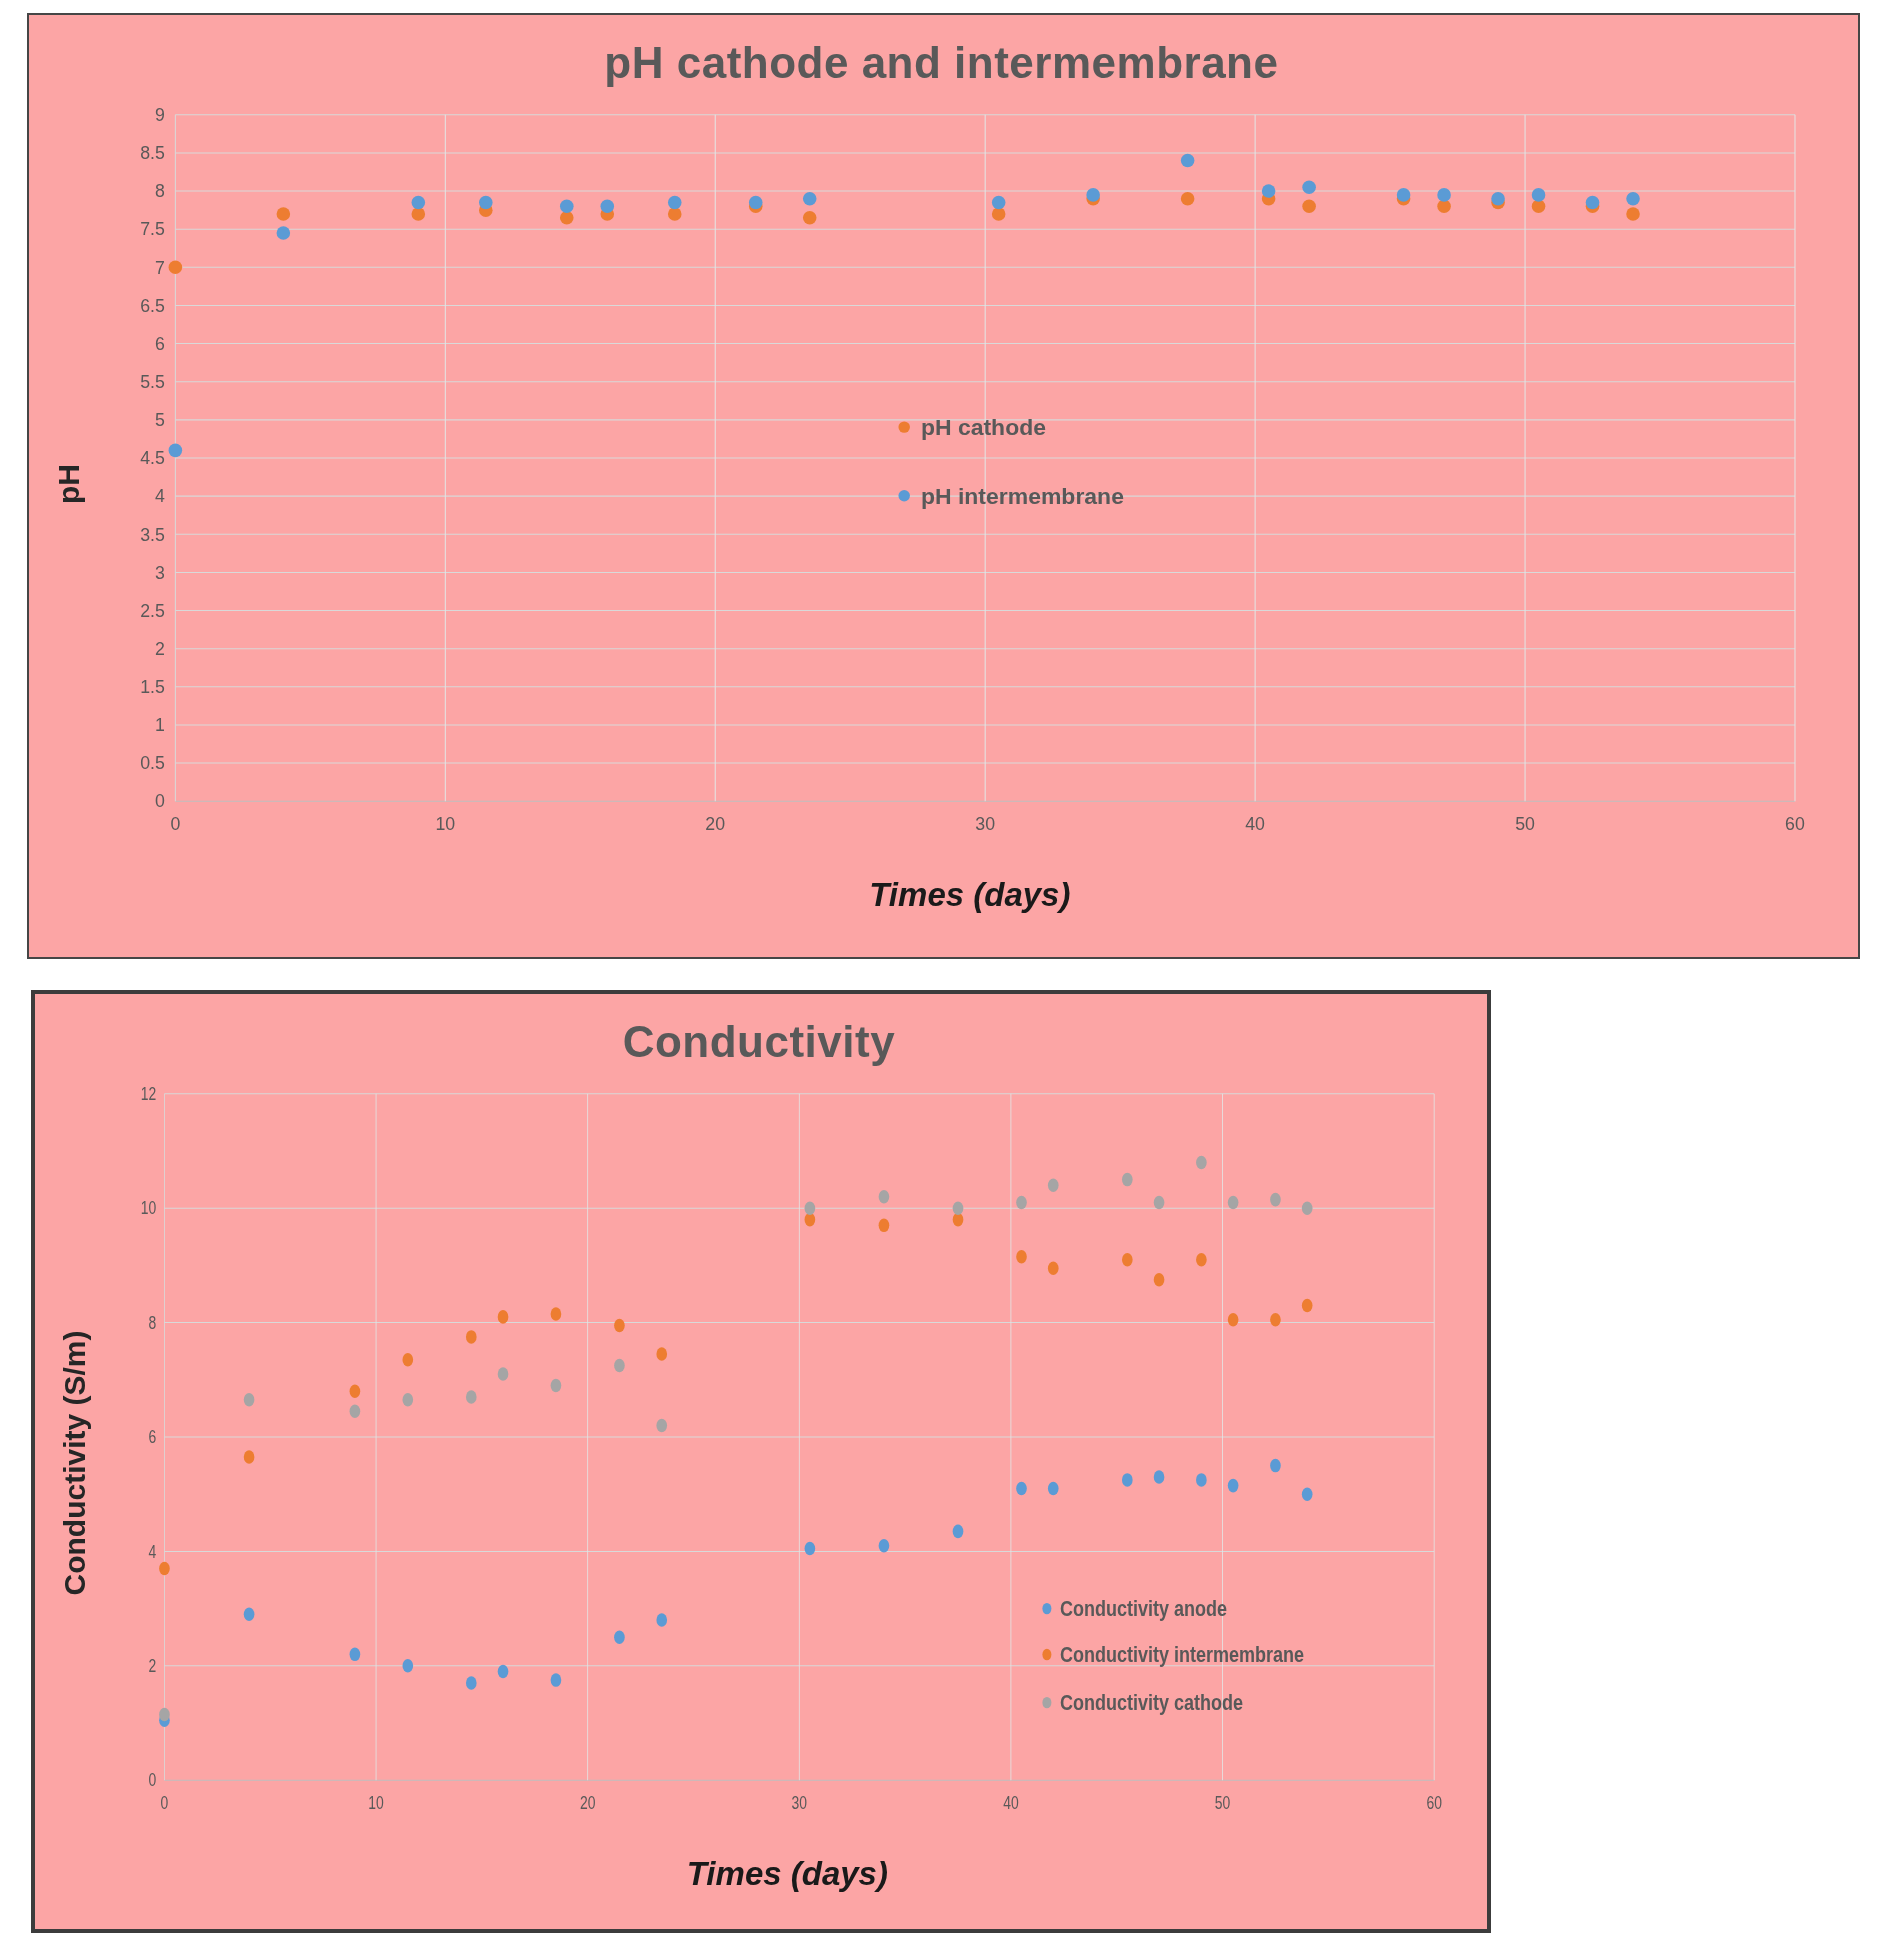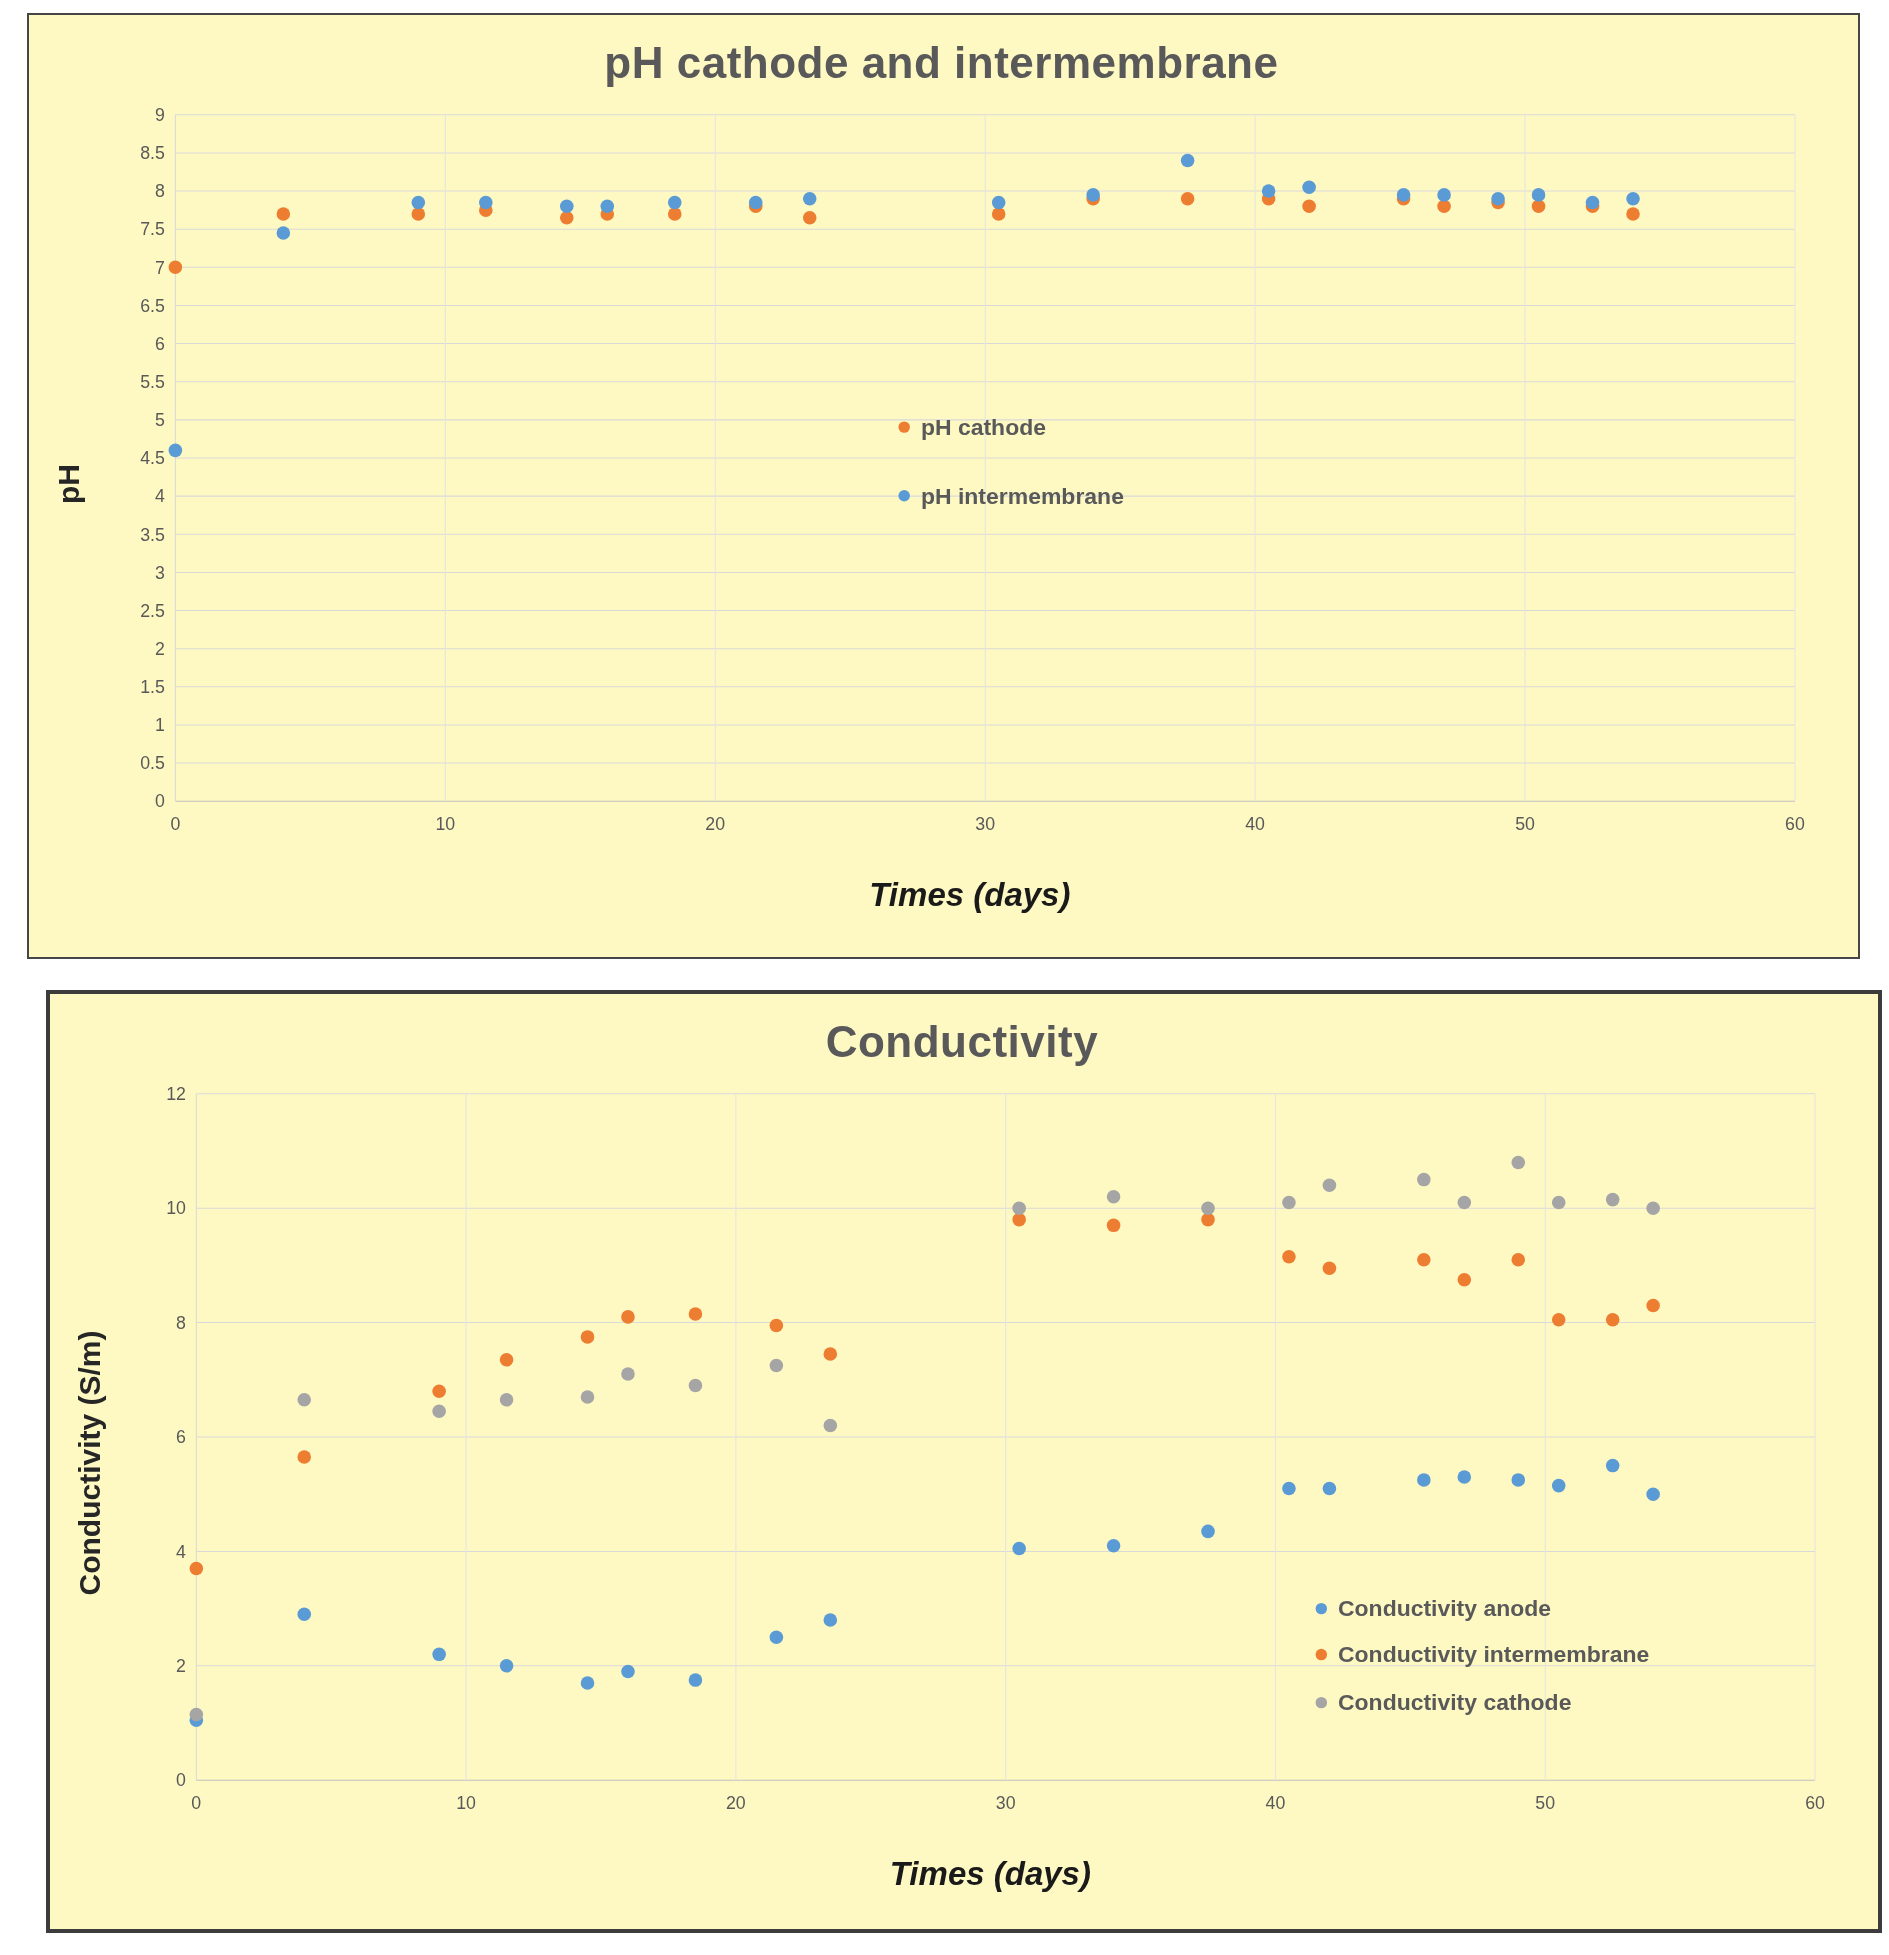--- a/index.html
+++ b/index.html
@@ -4,31 +4,31 @@
 <style>
   * { box-sizing: border-box; margin: 0; padding: 0; }
   html, body { background: #ffffff; }
   body {
     width: 1889px;
     height: 1955px;
     font-family: "Liberation Sans", sans-serif;
   }
   .page { padding: 12.5px 27px; }
   .chart-card {
-    background: #fef9c3;
+    background: #fca5a5;
     border: 2.1px solid #464646;
     width: 1833px;
     height: 946px;
     padding: 4.2px 15.6px 0 11.4px;
   }
   .chart-card.second {
     border: 4.2px solid #3c3c3c;
     margin-top: 31px;
-    margin-left: 19px;
-    width: 1836px;
+    margin-left: 4px;
+    width: 1460px;
     height: 943px;
   }
   .chart-title {
     text-align: center;
     font-size: 44px;
     font-weight: 700;
     color: #595959;
     margin-top: 19px;
     letter-spacing: 0.5px;
   }

